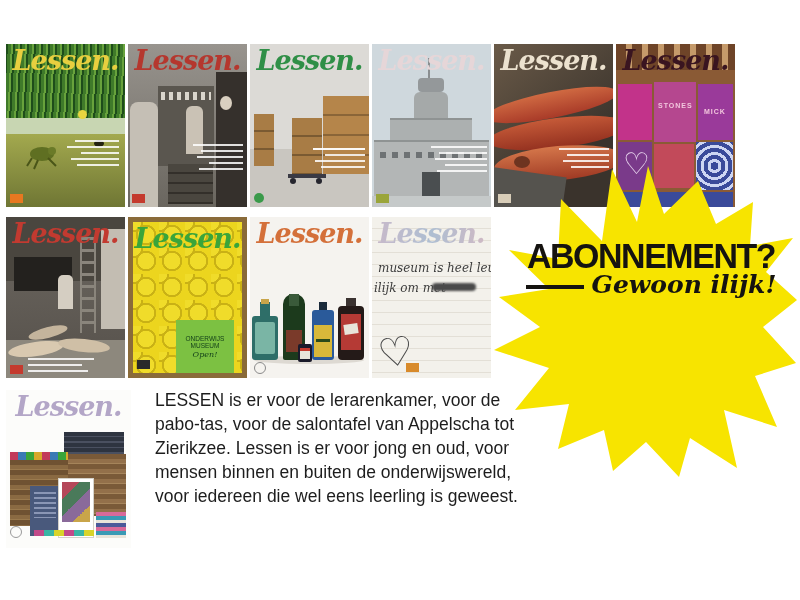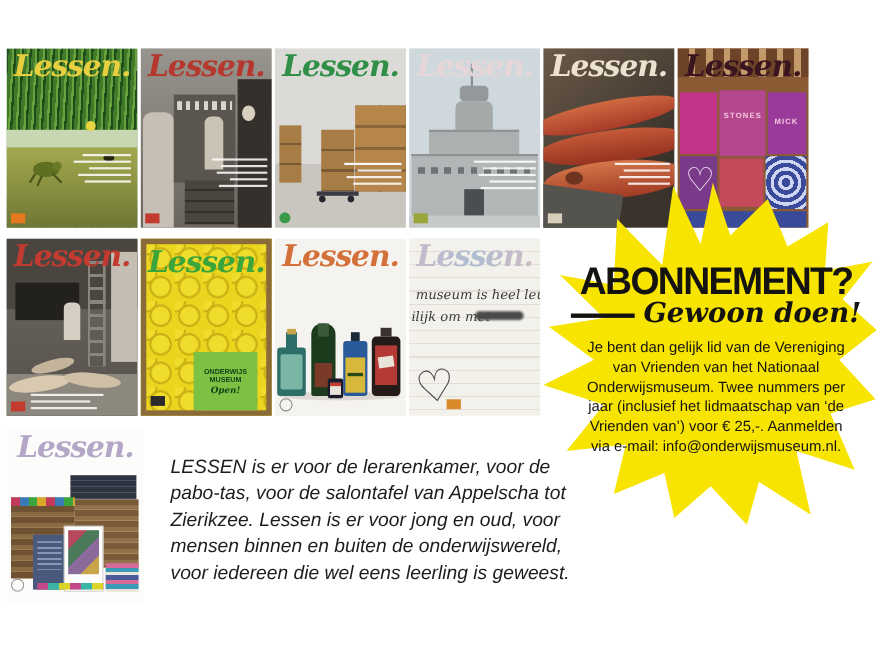--- a/index.html
+++ b/index.html
@@ -18,30 +18,30 @@
   .burst-svg{position:absolute;left:455px;top:158px;width:345px;height:322px;z-index:5;}
   .burst-content{position:absolute;z-index:6;text-align:center;}
   .burst-head{font-family:"Liberation Sans",sans-serif;font-weight:bold;font-size:35px;
         letter-spacing:-1.5px;color:#151310;transform:scaleX(.97);white-space:nowrap;}
   .burst-sub{font-family:"DejaVu Serif",serif;font-style:italic;font-weight:bold;
         font-size:25px;color:#151310;white-space:nowrap;margin-top:-6px;}
   .burst-sub .dash{display:inline-block;width:58px;height:4px;background:#151310;
         vertical-align:middle;margin-right:8px;}
   .burst-body{width:238px;margin:8px auto 0;font-size:13.5px;line-height:1.33;
         color:#161410;font-weight:500;}
-  .about{position:absolute;left:155px;top:413px;width:372px;font-size:17.5px;
-        line-height:1.37;color:#1d1d1d;font-style:italic;}
+  .about{position:absolute;left:155px;top:389px;width:372px;font-size:17.5px;
+        line-height:1.37;color:#1d1d1d;}
   .hand{font-family:"DejaVu Serif",serif;font-style:italic;color:#3b3b3b;}
   .stampword{position:absolute;color:#f2c6dd;font-weight:bold;font-size:7px;
         letter-spacing:1px;z-index:2;}
   .chalk-badge{position:absolute;right:8px;top:98px;width:58px;height:54px;z-index:3;
         background:#7cc142;display:flex;flex-direction:column;align-items:center;
         justify-content:center;
         clip-path:polygon(50% 0,60% 12%,73% 4%,77% 18%,92% 14%,89% 30%,100% 32%,92% 45%,100% 58%,88% 64%,93% 79%,78% 78%,78% 93%,63% 87%,56% 100%,46% 88%,32% 97%,29% 82%,13% 85%,18% 70%,2% 66%,11% 53%,0 42%,12% 34%,6% 19%,22% 21%,22% 6%,37% 11%%);}
-  .chalk-badge span{font-size:6.5px;font-weight:bold;color:#14421a;line-height:1.15;}
+  .chalk-badge span{font-size:6.5px;font-weight:normal;color:#14421a;line-height:1.15;}
   .chalk-badge .open{font-family:"DejaVu Serif",serif;font-style:italic;font-size:8px;}
 </style>
 </head>
 <body>
 
 <div class="page">
 
 
   <div class="cover" style="left:6px;top:44px;">
     <div class="abs" style="inset:0;background:repeating-linear-gradient(93deg,#1e4d1a 0 2px,#3f7a2a 2px 5px,#68a23c 5px 7px);"></div>
@@ -237,17 +237,16 @@
     <div class="lessen-title" style="color:#b3a6c7;">Lessen.</div>
   </div>
 
   <div class="about">LESSEN is er voor de lerarenkamer, voor de pabo-tas, voor de salontafel van Appelscha tot Zierikzee. Lessen is er voor jong en oud, voor mensen binnen en buiten de onderwijswereld, voor iedereen die wel eens leerling is geweest.</div>
 
   <svg class="burst-svg" viewBox="455 158 345 322">
     <polygon fill="#f7e400" points="648,166 664,214 698,181 716,224 753,202 750,246 793,238 766,272 797,300 763,327 796,363 755,376 777,427 724,410 737,468 690,438 679,477 646,442 613,471 604,430 558,449 569,404 515,410 549,368 494,350 540,327 499,297 549,289 509,250 558,259 561,199 602,241 612,169 637,222"></polygon>
   </svg>
   <div class="burst-content" style="left:505px;top:236px;width:292px;">
     <div class="burst-head">ABONNEMENT?</div>
-    <div class="burst-sub"><span class="dash"></span><span>Gewoon doen!</span></div>
-    <div class="burst-body">Je bent dan gelijk lid van de Vereniging van Vrienden van het Nationaal Onderwijsmuseum. Twee nummers per jaar (inclusief het lidmaatschap van ‘de Vrienden van’) voor € 25,-. Aanmelden via e-mail: info@onderwijsmuseum.nl.</div>
+    <div class="burst-sub"><span class="dash"></span><span>Gewoon ilijk!</span></div>
   </div>
 
 </div>
 
 </body></html>

